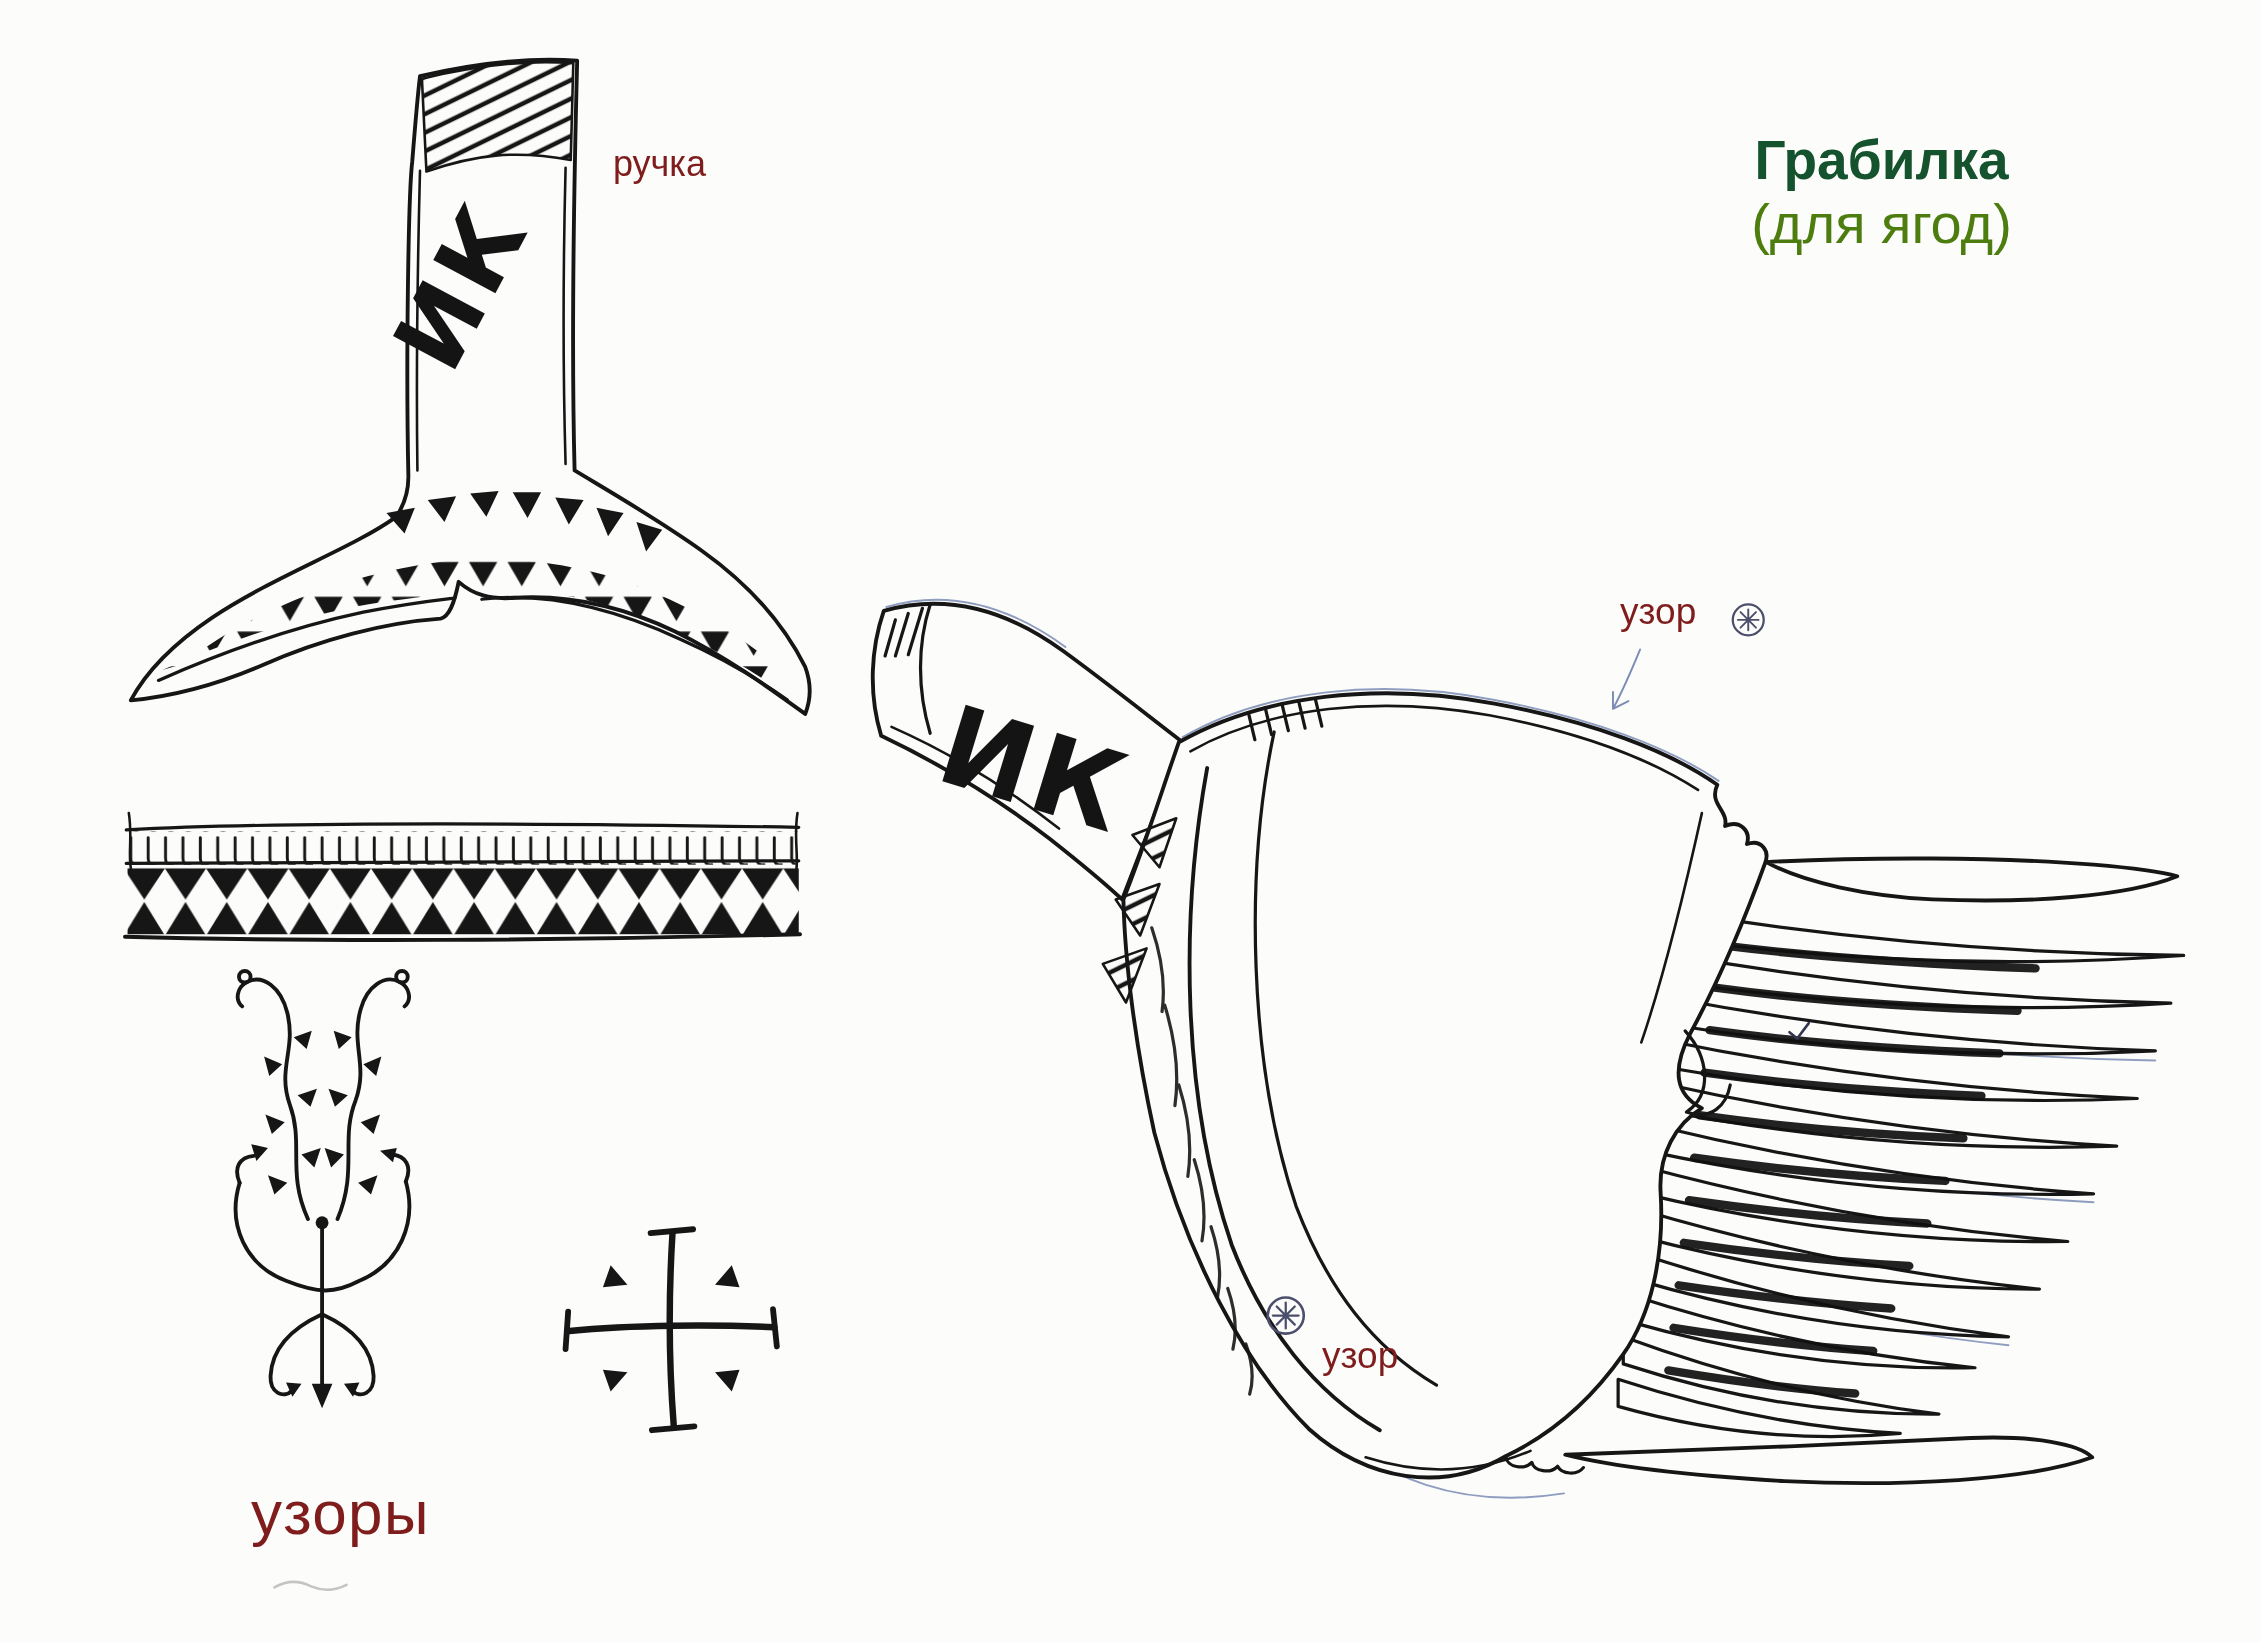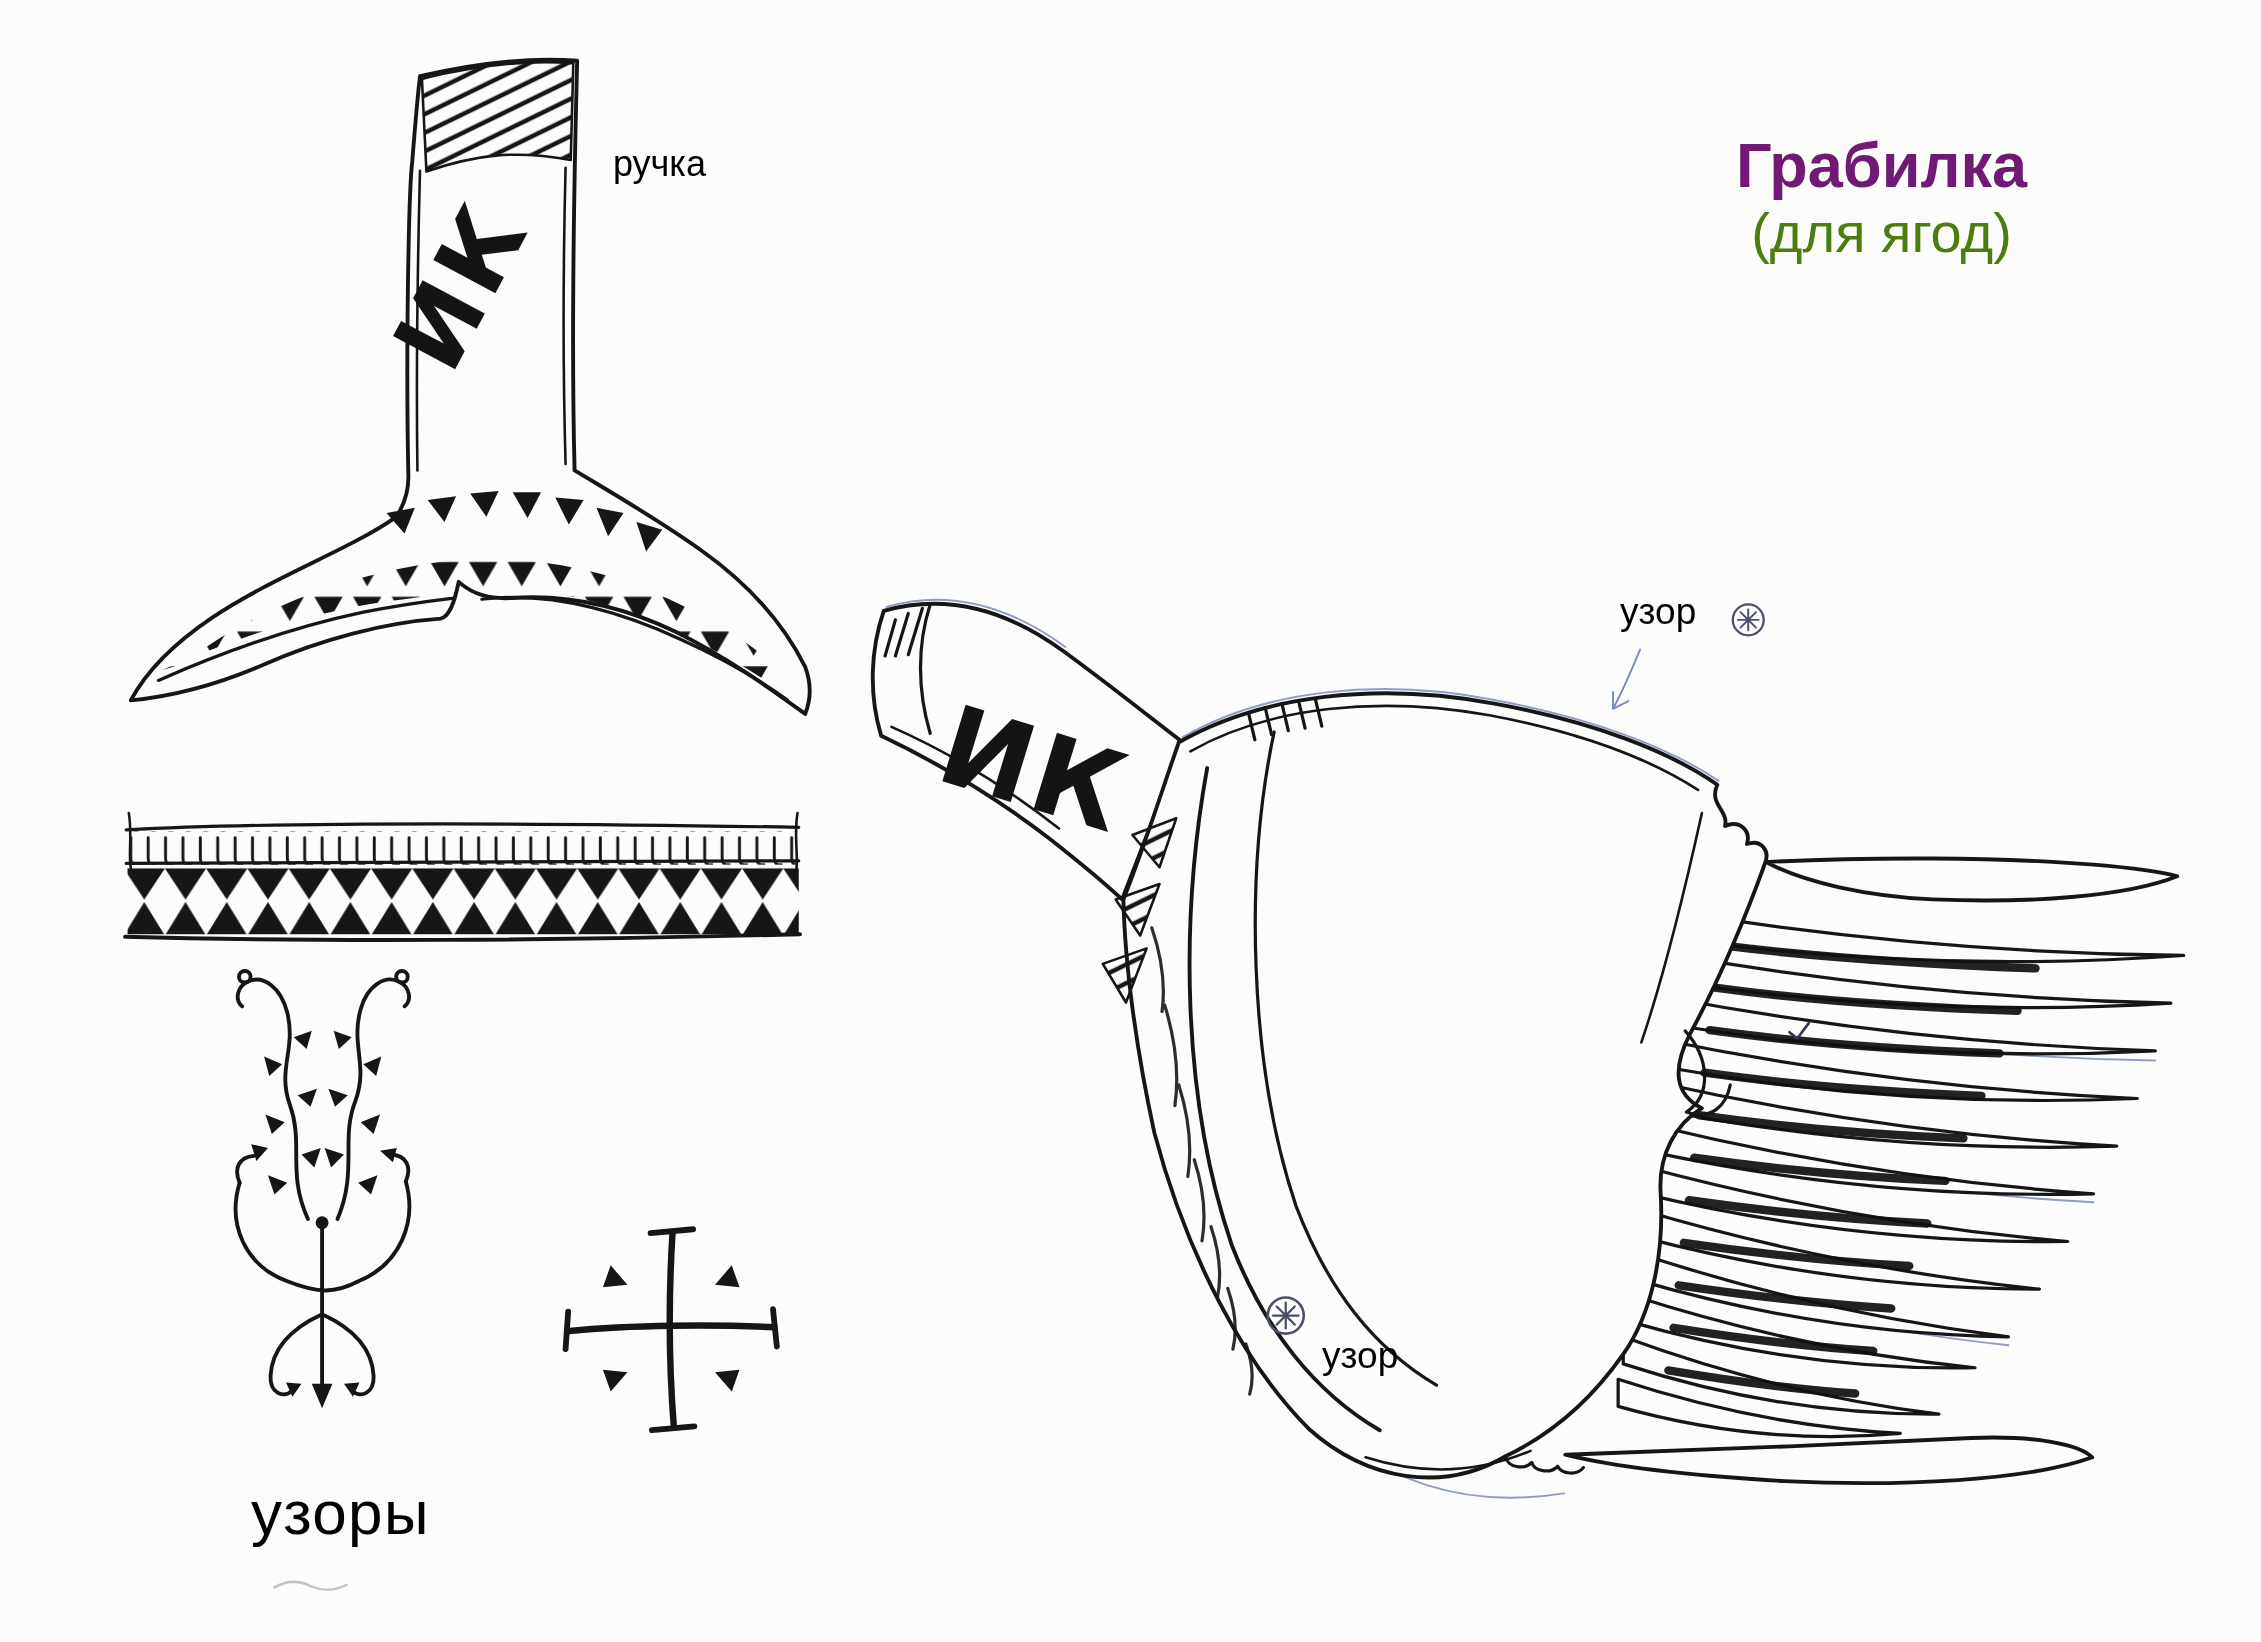--- a/index.html
+++ b/index.html
@@ -5,27 +5,27 @@
   html,body{margin:0;padding:0;background:#e8e8e8;}
   .canvas{
     position:relative;
     width:2261px;height:1643px;
     background:#fcfcfb;
     font-family:"Liberation Sans","DejaVu Sans",sans-serif;
     color:#161616;
     overflow:hidden;
   }
   svg.art{position:absolute;left:0;top:0;width:2261px;height:1643px;}
-  .lbl{position:absolute;white-space:nowrap;color:#000000;text-align:right;}
+  .lbl{position:absolute;white-space:nowrap;color:#7f1d1d;text-align:right;}
   .lbl-ruchka{left:613px;top:143px;font-size:36px;}
   .lbl-uzor-top{left:1620px;top:591px;font-size:37px;}
   .lbl-uzor-bottom{left:1322px;top:1335px;font-size:37px;}
   .lbl-uzory{left:251px;top:1477px;font-size:62px;letter-spacing:1.3px;}
   .title-block{position:absolute;left:1701px;top:129px;width:361px;text-align:center;}
-  .t-main{font-size:63px;font-weight:700;line-height:1.15;color:#701a75;}
+  .t-main{font-size:55px;font-weight:700;line-height:1.15;color:#14532d;}
   .t-sub{font-size:56px;font-weight:400;line-height:1.15;color:#4d7c0f;}
 </style>
 </head>
 <body>
 
 <div class="canvas">
 
   <svg class="art" viewBox="0 0 3510 2550" stroke-linecap="round" stroke-linejoin="round">
     <defs>
       <pattern id="hatch" width="26" height="26" patternUnits="userSpaceOnUse" patternTransform="rotate(64)">

